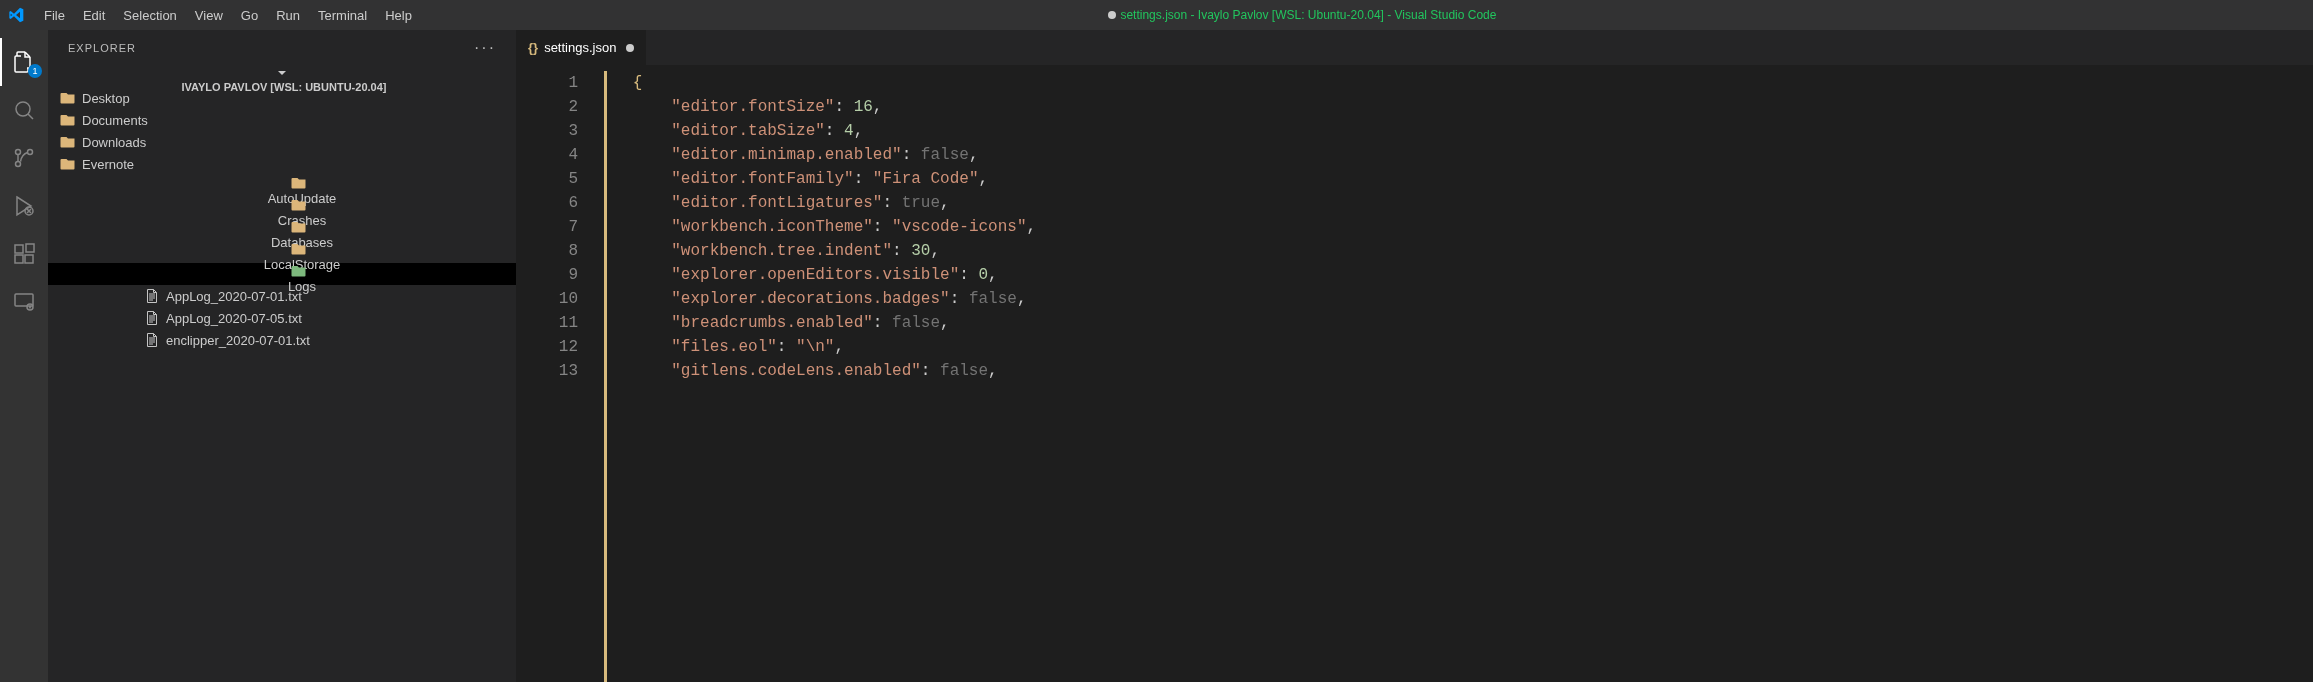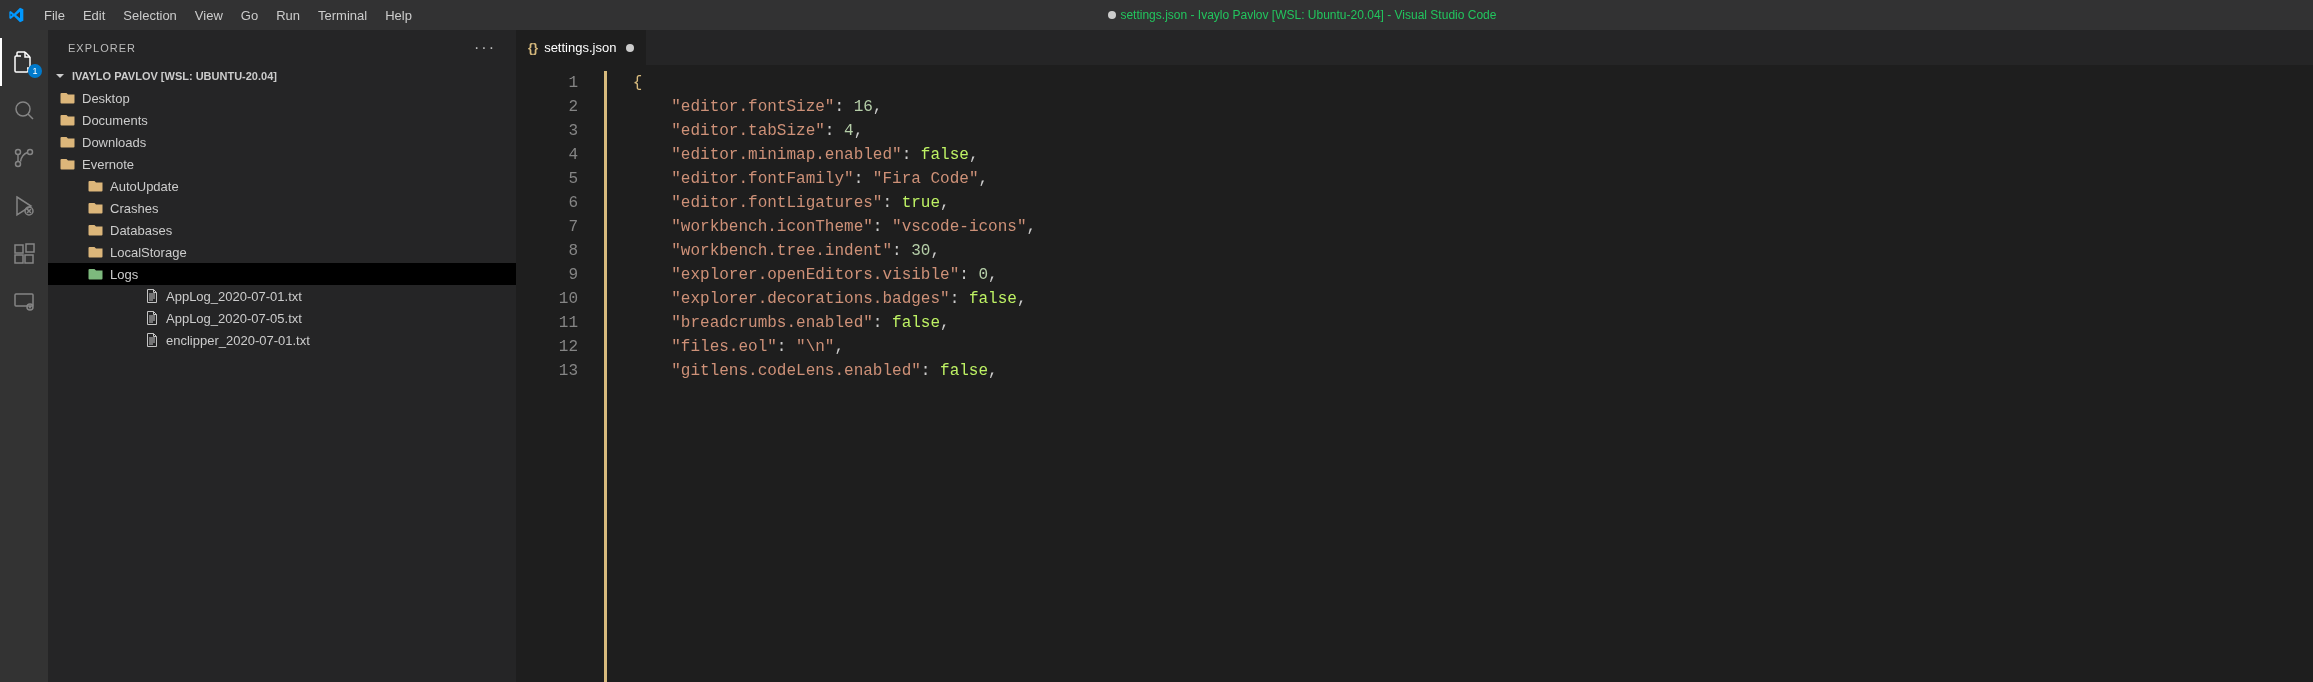--- a/index.html
+++ b/index.html
@@ -127,20 +127,21 @@
   color: #bbbbbb;
 }
 .project-header {
   height: 22px;
   display: flex;
   align-items: center;
   padding-left: 4px;
   font-weight: bold;
   font-size: 11px;
   color: #cccccc;
+  flex-direction: column;
 }
 .project-header .chevron {
   margin-right: 4px;
   display: inline-flex;
 }
 .tree {
   flex: 1;
   overflow-y: auto;
 }
 .tree-item {
@@ -159,21 +160,21 @@
   margin-right: 6px;
   display: inline-flex;
   align-items: center;
   justify-content: center;
   flex-shrink: 0;
 }
 .folder-icon { color: #dcb67a; }
 .folder-icon.green { color: #7db97d; }
 .file-icon { color: #c5c5c5; }
 .indent-1 { padding-left: 12px; }
-.indent-2 { padding-left: 40px; }
+.indent-2 { padding-left: 40px; flex-direction: column; }
 .indent-3 { padding-left: 96px; }
 .editor-area {
   flex: 1;
   background: #1e1e1e;
   display: flex;
   flex-direction: column;
 }
 .tabs-bar {
   height: 35px;
   background: #252526;
@@ -225,21 +226,21 @@
   top: 0;
   bottom: 0;
   width: 3px;
   background: #d7ba7d;
 }
 .line { height: 24px; white-space: pre; }
 .tok-brace { color: #d7ba7d; }
 .tok-key { color: #ce9178; }
 .tok-colon { color: #cccccc; }
 .tok-num { color: #b5cea8; }
-.tok-bool { color: #bef264; }
+.tok-bool { color: #737373; }
 .tok-str { color: #ce9178; }
 .tok-punct { color: #cccccc; }
 svg { display: block; }
 </style>
 </head>
 <body>
 
 <div class="titlebar">
   <div class="vscode-logo">
     <svg width="16" height="16" viewBox="0 0 24 24">

